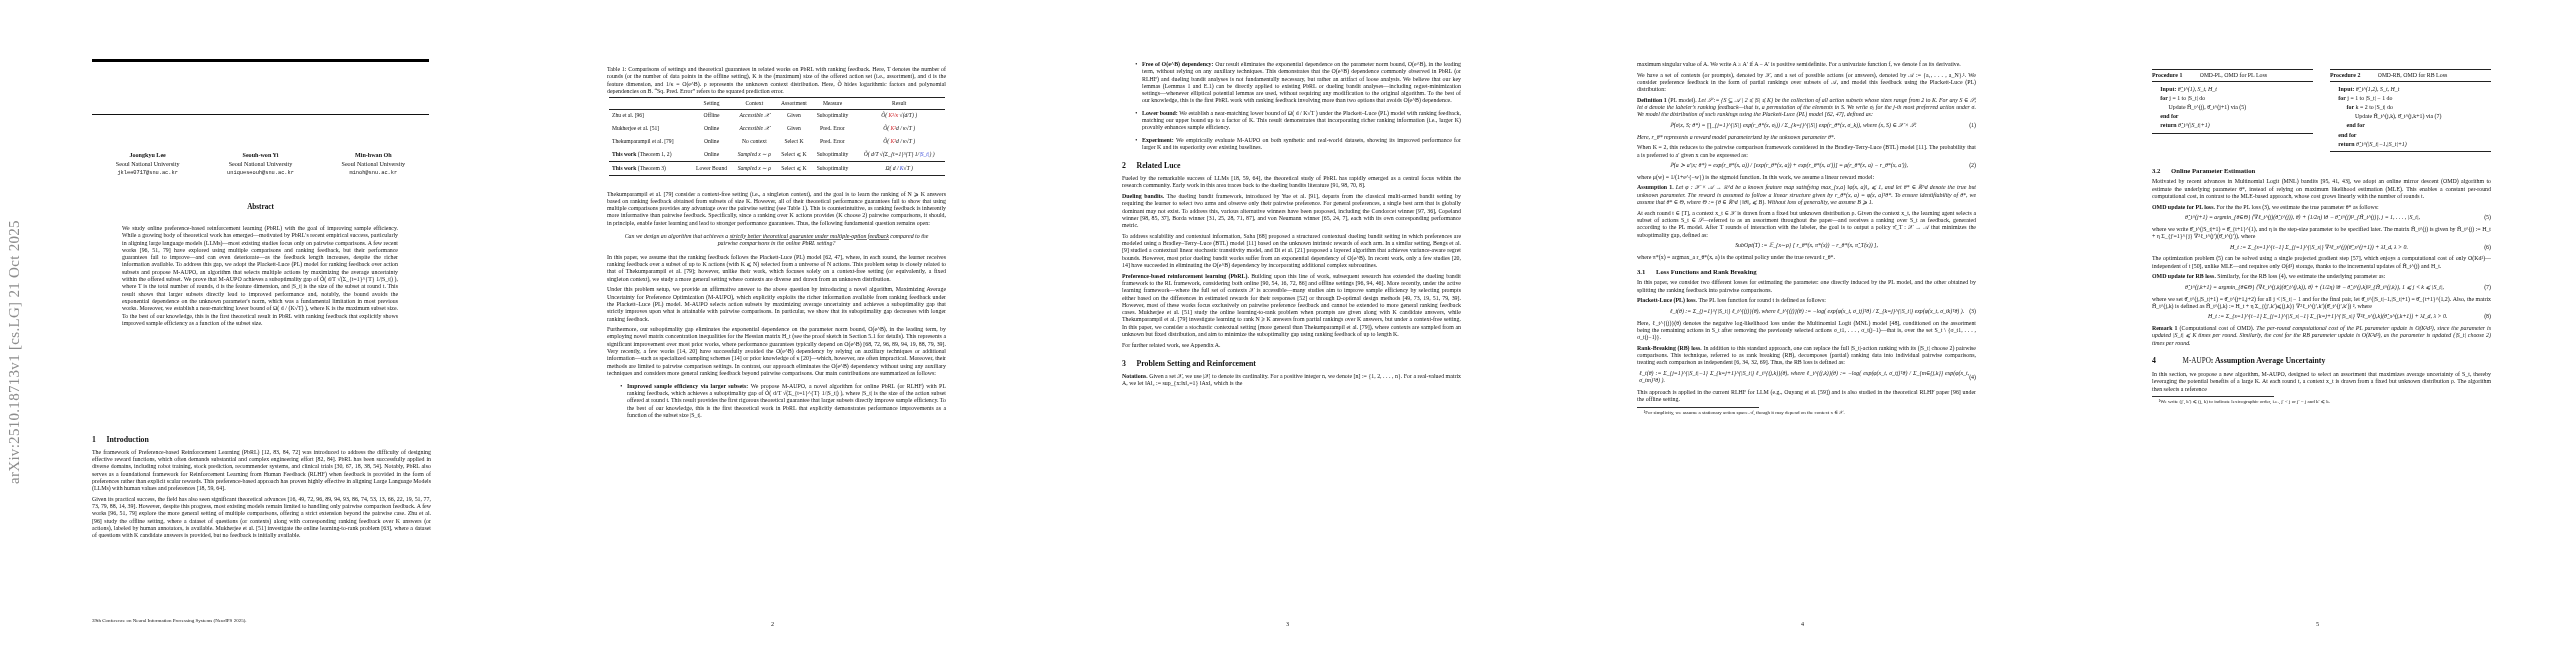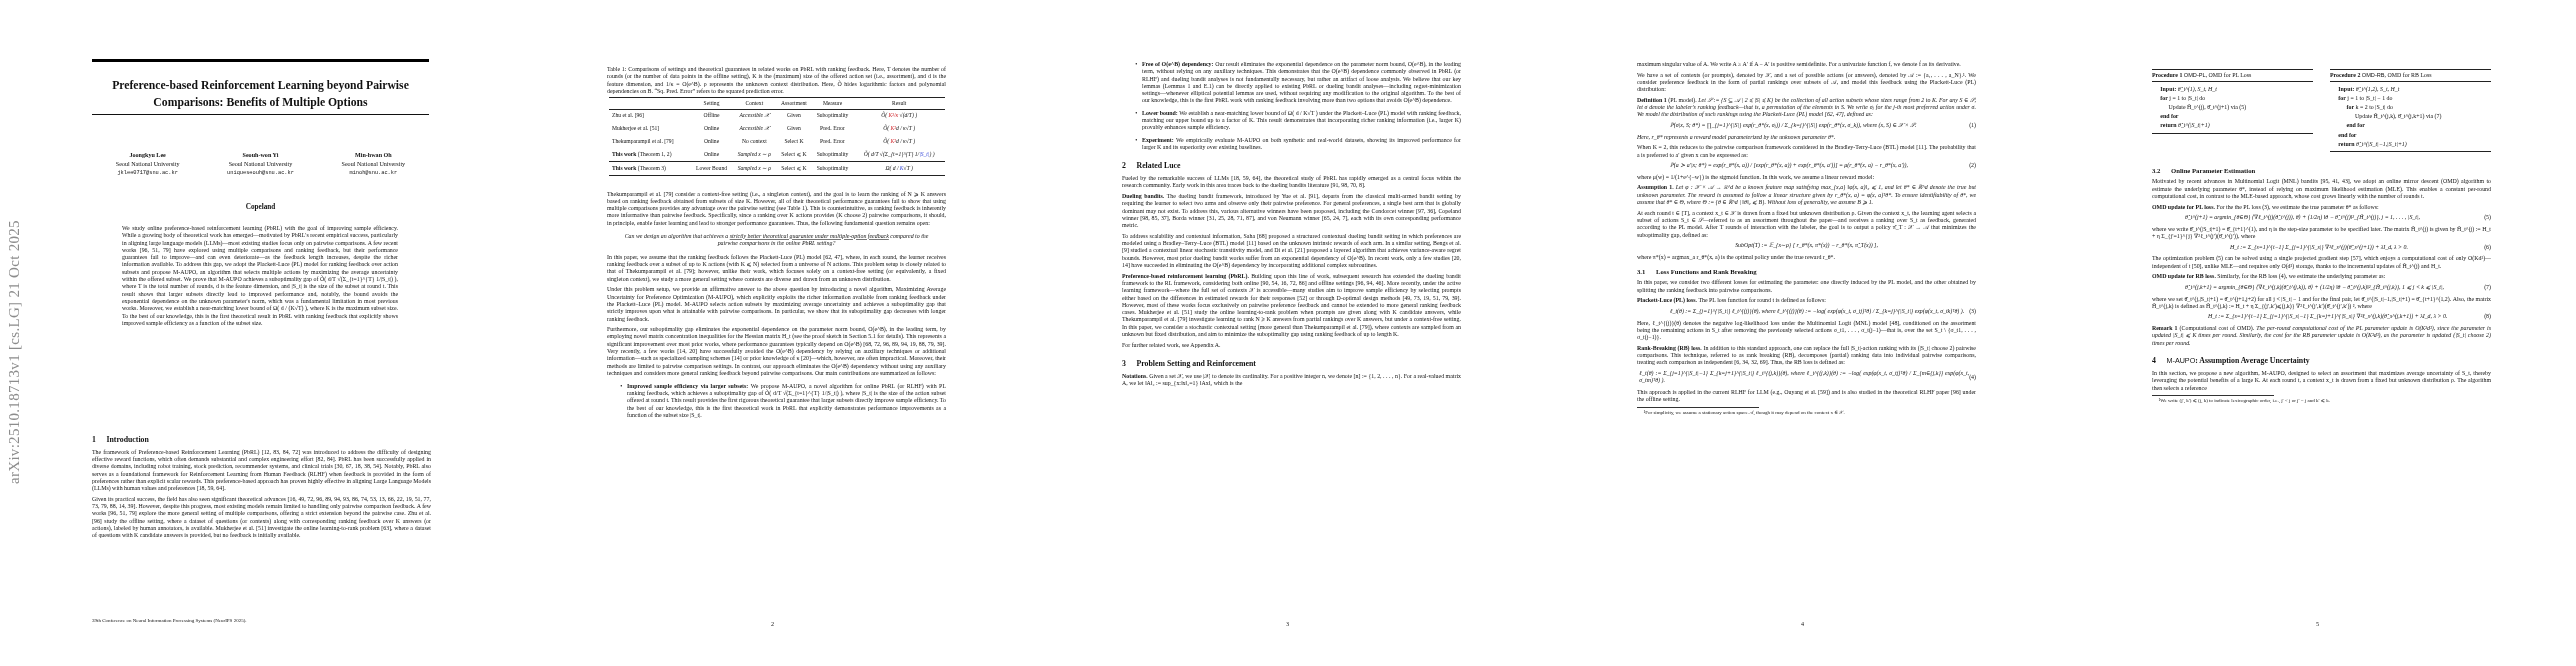--- a/index.html
+++ b/index.html
@@ -2,21 +2,21 @@
 <html style="font-size:9px"><head>
 <meta charset="utf-8">
 <style>
   * { box-sizing: border-box; margin: 0; padding: 0; }
   html, body { width: 2576px; height: 667px; background: #ffffff; overflow: hidden; }
   body { font-family: "Liberation Serif", "DejaVu Serif", serif; color: #111; }
   .strip { display: flex; width: 2576px; height: 667px; }
   .page { position: relative; width: 515px; height: 667px; background: #fff; flex: 0 0 515px; }
   .col { position: absolute; left: 92px; width: 339px; font-size: 5.9px; line-height: 7.3px; text-align: justify; hyphens: auto; }
   .p { margin-bottom: 3.3px; }
-  .mono { font-family: Liberation Sans, sans-serif; font-size: 5.6px; }
+  .mono { font-family: Liberation Serif, serif; font-size: 5.6px; margin-left: 16px; }
   .b { font-weight: bold; }
   .i { font-style: italic; }
   .red { color: #d0262b; }
   .blue { color: #2d3fd6; }
   .h1 { font-weight: bold; font-size: 7.8px; margin: 7.8px 0 5.6px 0; }
   .h1 .num { display: inline-block; width: 14.5px; }
   .h2 { font-weight: bold; font-size: 6.7px; margin: 6.7px 0 4.4px 0; }
   .h2 .num { display: inline-block; width: 19px; }
   .pagenum { position: absolute; top: 621px; left: 0; width: 515px; text-align: center; font-size: 6.1px; }
   .eq { display: flex; justify-content: space-between; align-items: center; margin: 3.3px 0 4.4px 0; padding-left: 33px; font-style: italic; }
@@ -64,42 +64,41 @@
   .proc .ind2 { padding-left: 16.7px; }
 </style>
 </head>
 <body>
 
 <div class="strip">
 
   <div class="page">
     <div class="arxiv">arXiv:2510.18713v1  [cs.LG]  21 Oct 2025</div>
     <div class="rule-thick"></div>
-    <div class="title">Preference-based Reinforcement Learning beyond Pairwise Comparisons: Benefits of Multiple Options</div>
     <div class="rule-thin"></div>
 
     <div class="authors">
       <div class="author">
         <div class="nm">Joongkyu Lee</div>
         <div>Seoul National University</div>
         <div class="em">jklee0717@snu.ac.kr</div>
       </div>
       <div class="author">
         <div class="nm">Seouh-won Yi</div>
         <div>Seoul National University</div>
         <div class="em">uniqueseouh@snu.ac.kr</div>
       </div>
       <div class="author">
         <div class="nm">Min-hwan Oh</div>
         <div>Seoul National University</div>
         <div class="em">minoh@snu.ac.kr</div>
       </div>
     </div>
 
-    <div class="abs-h">Copeland</div>
+    <div class="abs-h">Abstract</div>
     <div class="abstract">We study online preference-based reinforcement learning (PbRL) with the goal of improving sample efficiency. While a growing body of theoretical work has emerged—motivated by PbRL's recent empirical success, particularly in aligning large language models (LLMs)—most existing studies focus only on pairwise comparisons. A few recent works [96, 51, 79] have explored using multiple comparisons and ranking feedback, but their performance guarantees fail to improve—and can even deteriorate—as the feedback length increases, despite the richer information available. To address this gap, we adopt the Plackett-Luce (PL) model for ranking feedback over action subsets and propose M-AUPO, an algorithm that selects multiple actions by maximizing the average uncertainty within the offered subset. We prove that M-AUPO achieves a suboptimality gap of Õ( d/T √(Σ_{t=1}^{T} 1/|S_t|) ), where T is the total number of rounds, d is the feature dimension, and |S_t| is the size of the subset at round t. This result shows that larger subsets directly lead to improved performance and, notably, the bound avoids the exponential dependence on the unknown parameter's norm, which was a fundamental limitation in most previous works. Moreover, we establish a near-matching lower bound of Ω( d / (K√T) ), where K is the maximum subset size. To the best of our knowledge, this is the first theoretical result in PbRL with ranking feedback that explicitly shows improved sample efficiency as a function of the subset size.</div>
 
     <div class="col" style="top:428px;">
       <div class="h1">
         <span class="num">1</span><span>Introduction</span>
       </div>
       <div class="p">The framework of Preference-based Reinforcement Learning (PbRL) [12, 83, 84, 72] was introduced to address the difficulty of designing effective reward functions, which often demands substantial and complex engineering effort [82, 84]. PbRL has been successfully applied in diverse domains, including robot training, stock prediction, recommender systems, and clinical trials [30, 67, 18, 38, 54]. Notably, PbRL also serves as a foundational framework for Reinforcement Learning from Human Feedback (RLHF) when feedback is provided in the form of preferences rather than explicit scalar rewards. This preference-based approach has proven highly effective in aligning Large Language Models (LLMs) with human values and preferences [18, 59, 64].</div>
       <div class="p">Given its practical success, the field has also seen significant theoretical advances [16, 49, 72, 96, 89, 94, 93, 86, 74, 53, 13, 66, 22, 19, 51, 77, 73, 79, 88, 14, 39]. However, despite this progress, most existing models remain limited to handling only pairwise comparison feedback. A few works [96, 51, 79] explore the more general setting of multiple comparisons, offering a strict extension beyond the pairwise case. Zhu et al. [96] study the offline setting, where a dataset of questions (or contexts) along with corresponding ranking feedback over K answers (or actions), labeled by human annotators, is available. Mukherjee et al. [51] investigate the online learning-to-rank problem [63], where a dataset of questions with K candidate answers is provided, but no feedback is initially available.</div>
     </div>
 

